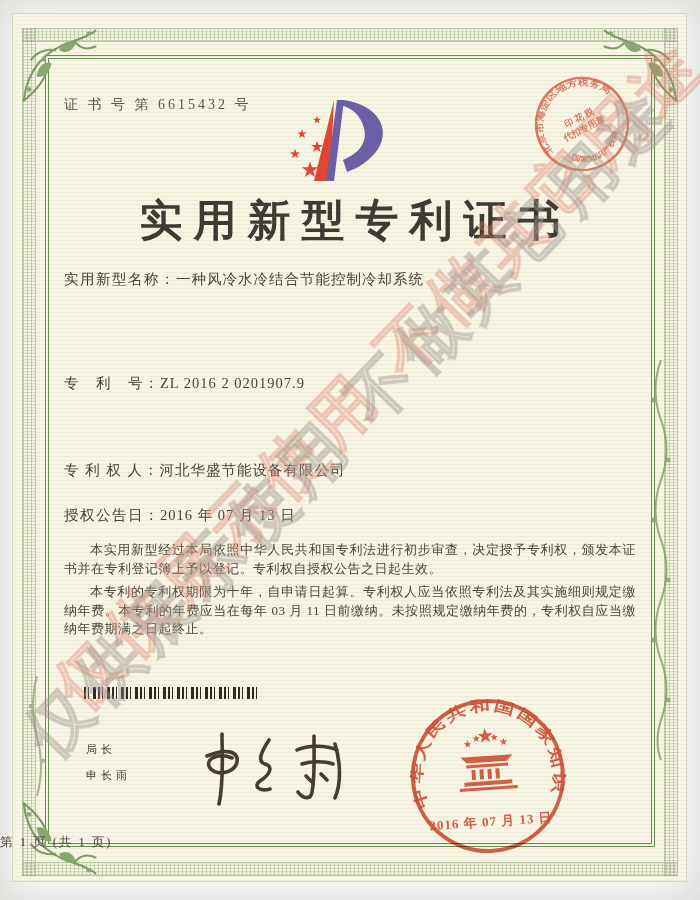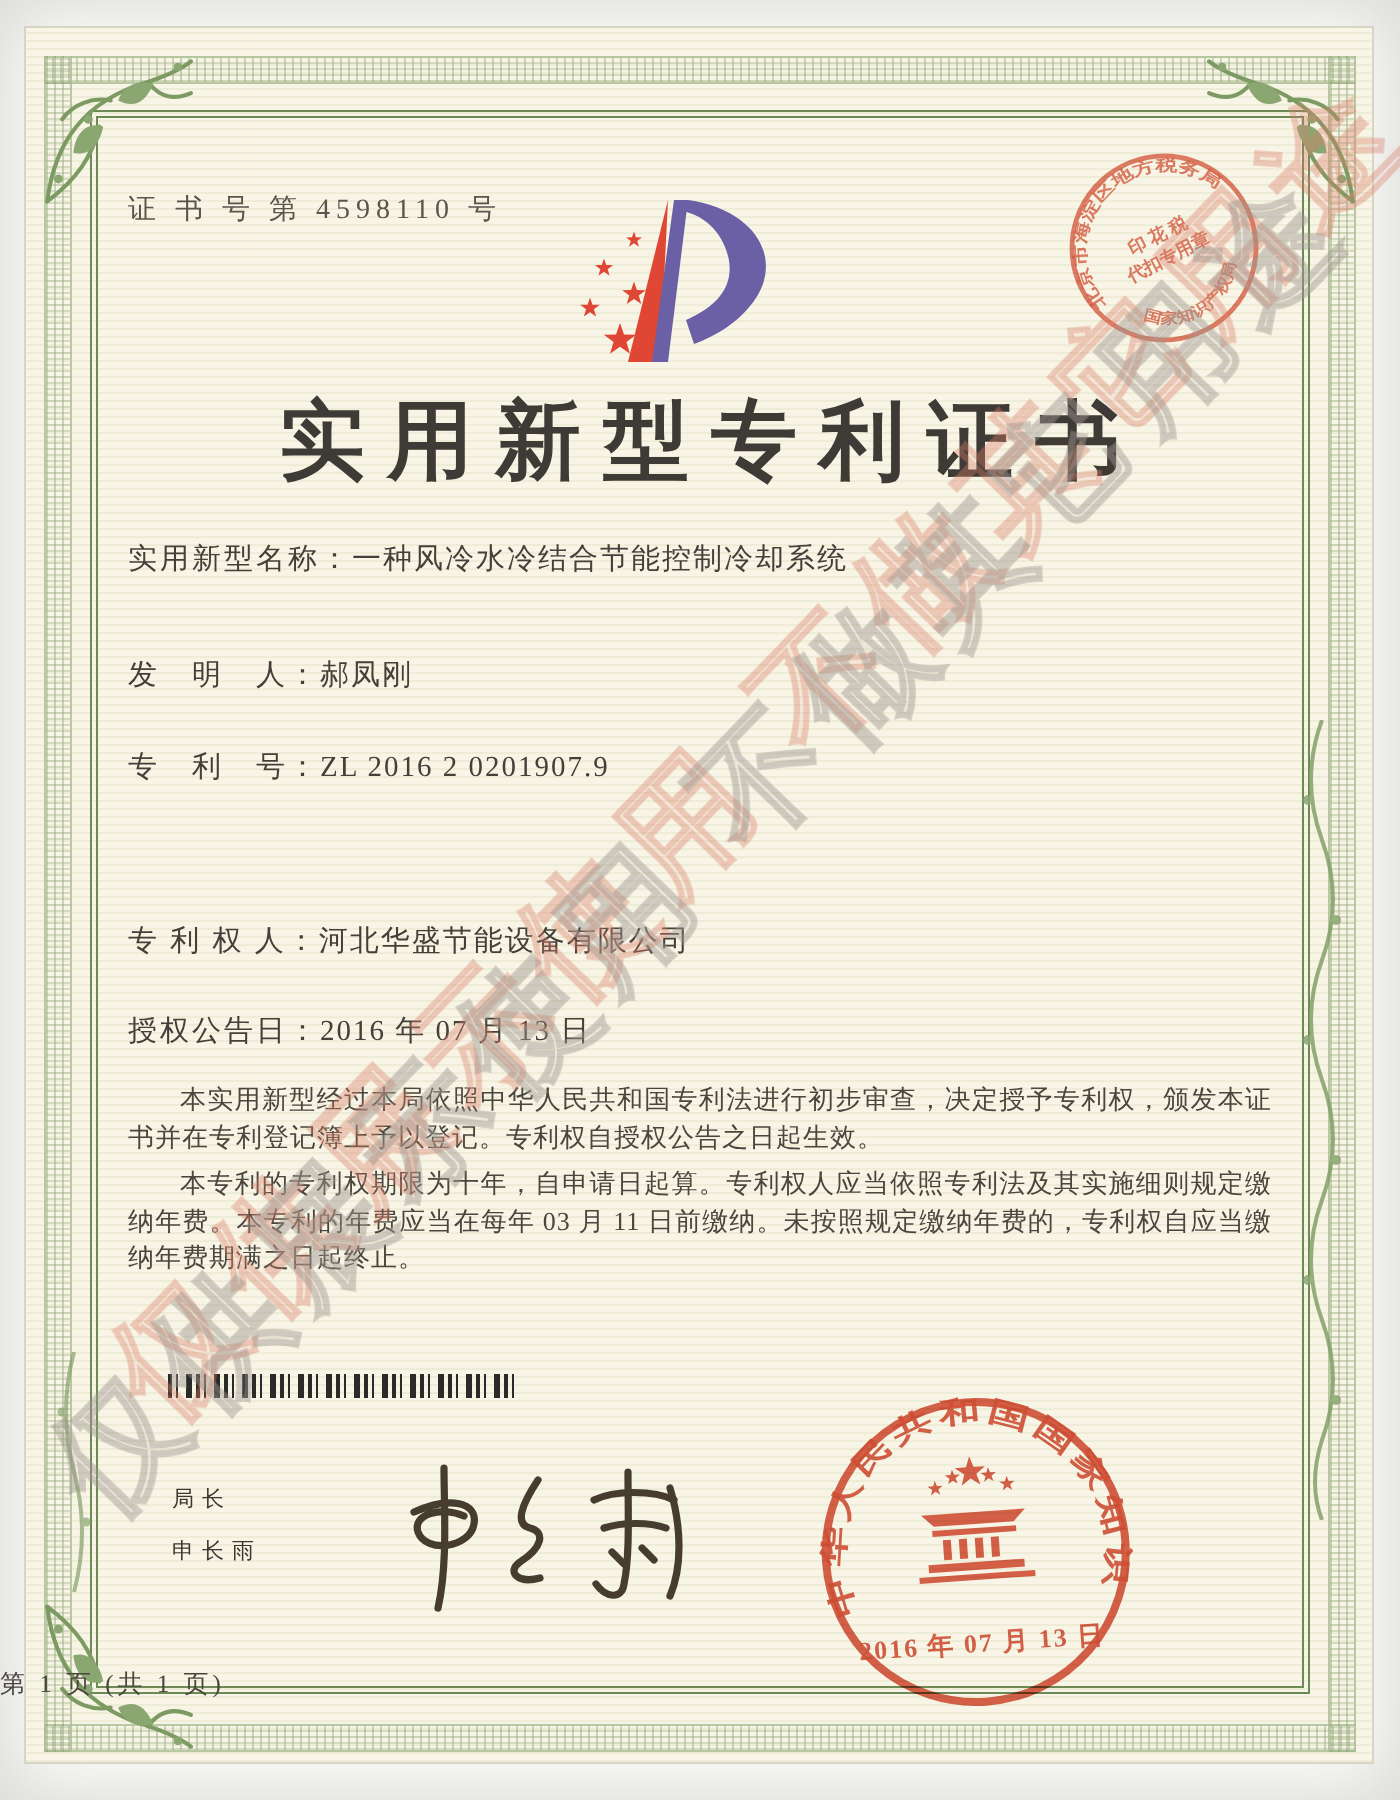--- a/index.html
+++ b/index.html
@@ -122,39 +122,38 @@
       <circle cx="8" cy="280" r="2.5"></circle>
         <circle cx="22" cy="340" r="2.5"></circle>
     </g>
   </svg>
   <svg class="sprig" viewBox="0 0 26 120">
     <path d="M13,0 Q5,30 13,60 Q21,90 13,120" fill="none" stroke="#84a06a" stroke-width="2"></path>
     <circle cx="7" cy="30" r="2.3" fill="#8aa671"></circle>
       <circle cx="19" cy="85" r="2.3" fill="#8aa671"></circle>
   </svg>
 
-  <div class="cert-no txt">证 书 号 第 4598110 号</div>
+  <div class="cert-no txt">证 书 号 第 6615432 号</div>
 
   <svg class="logo txt" viewBox="0 0 150 102">
     <polygon points="62,10 58,91 42,91" fill="#e04634"></polygon>
     <polygon points="65,10 72,10 62,91 54,91" fill="#6b5fa5"></polygon>
     <path d="M72,10 C106,15 119,39 106,59 C98,71 86,78 75,82 L71,70 C85,64 96,54 92,38 C89,26 80,17 67,15 Z" fill="#6b5fa5"></path>
     <g fill="#e04634">
       <use href="#star5" transform="translate(45,30) scale(0.42)"></use>
       <use href="#star5" transform="translate(30,44) scale(0.48)"></use>
       <use href="#star5" transform="translate(45,57) scale(0.62)"></use>
       <use href="#star5" transform="translate(23,64) scale(0.52)"></use>
       <use href="#star5" transform="translate(38,80) scale(0.85)"></use>
     </g>
   </svg>
 
   <div class="title txt">实用新型专利证书</div>
 
   <div class="field f0 txt"><span class="lab">实用新型名称：</span><span>一种风冷水冷结合节能控制冷却系统</span></div>
-  <div class="field f1 txt"><span class="lab">发　明　人：</span><span>郝凤刚</span></div>
   <div class="field f2 txt"><span class="lab">专　利　号：</span><span>ZL 2016 2 0201907.9</span></div>
   <div class="field f4 txt"><span class="lab">专 利 权 人：</span><span>河北华盛节能设备有限公司</span></div>
   <div class="field f5 txt"><span class="lab">授权公告日：</span><span>2016 年 07 月 13 日</span></div>
 
   <div class="paras txt">
     <p>本实用新型经过本局依照中华人民共和国专利法进行初步审查，决定授予专利权，颁发本证书并在专利登记簿上予以登记。专利权自授权公告之日起生效。</p>
     <p>本专利的专利权期限为十年，自申请日起算。专利权人应当依照专利法及其实施细则规定缴纳年费。本专利的年费应当在每年 03 月 11 日前缴纳。未按照规定缴纳年费的，专利权自应当缴纳年费期满之日起终止。</p>
   </div>
 
   <div class="barcode txt"></div>

